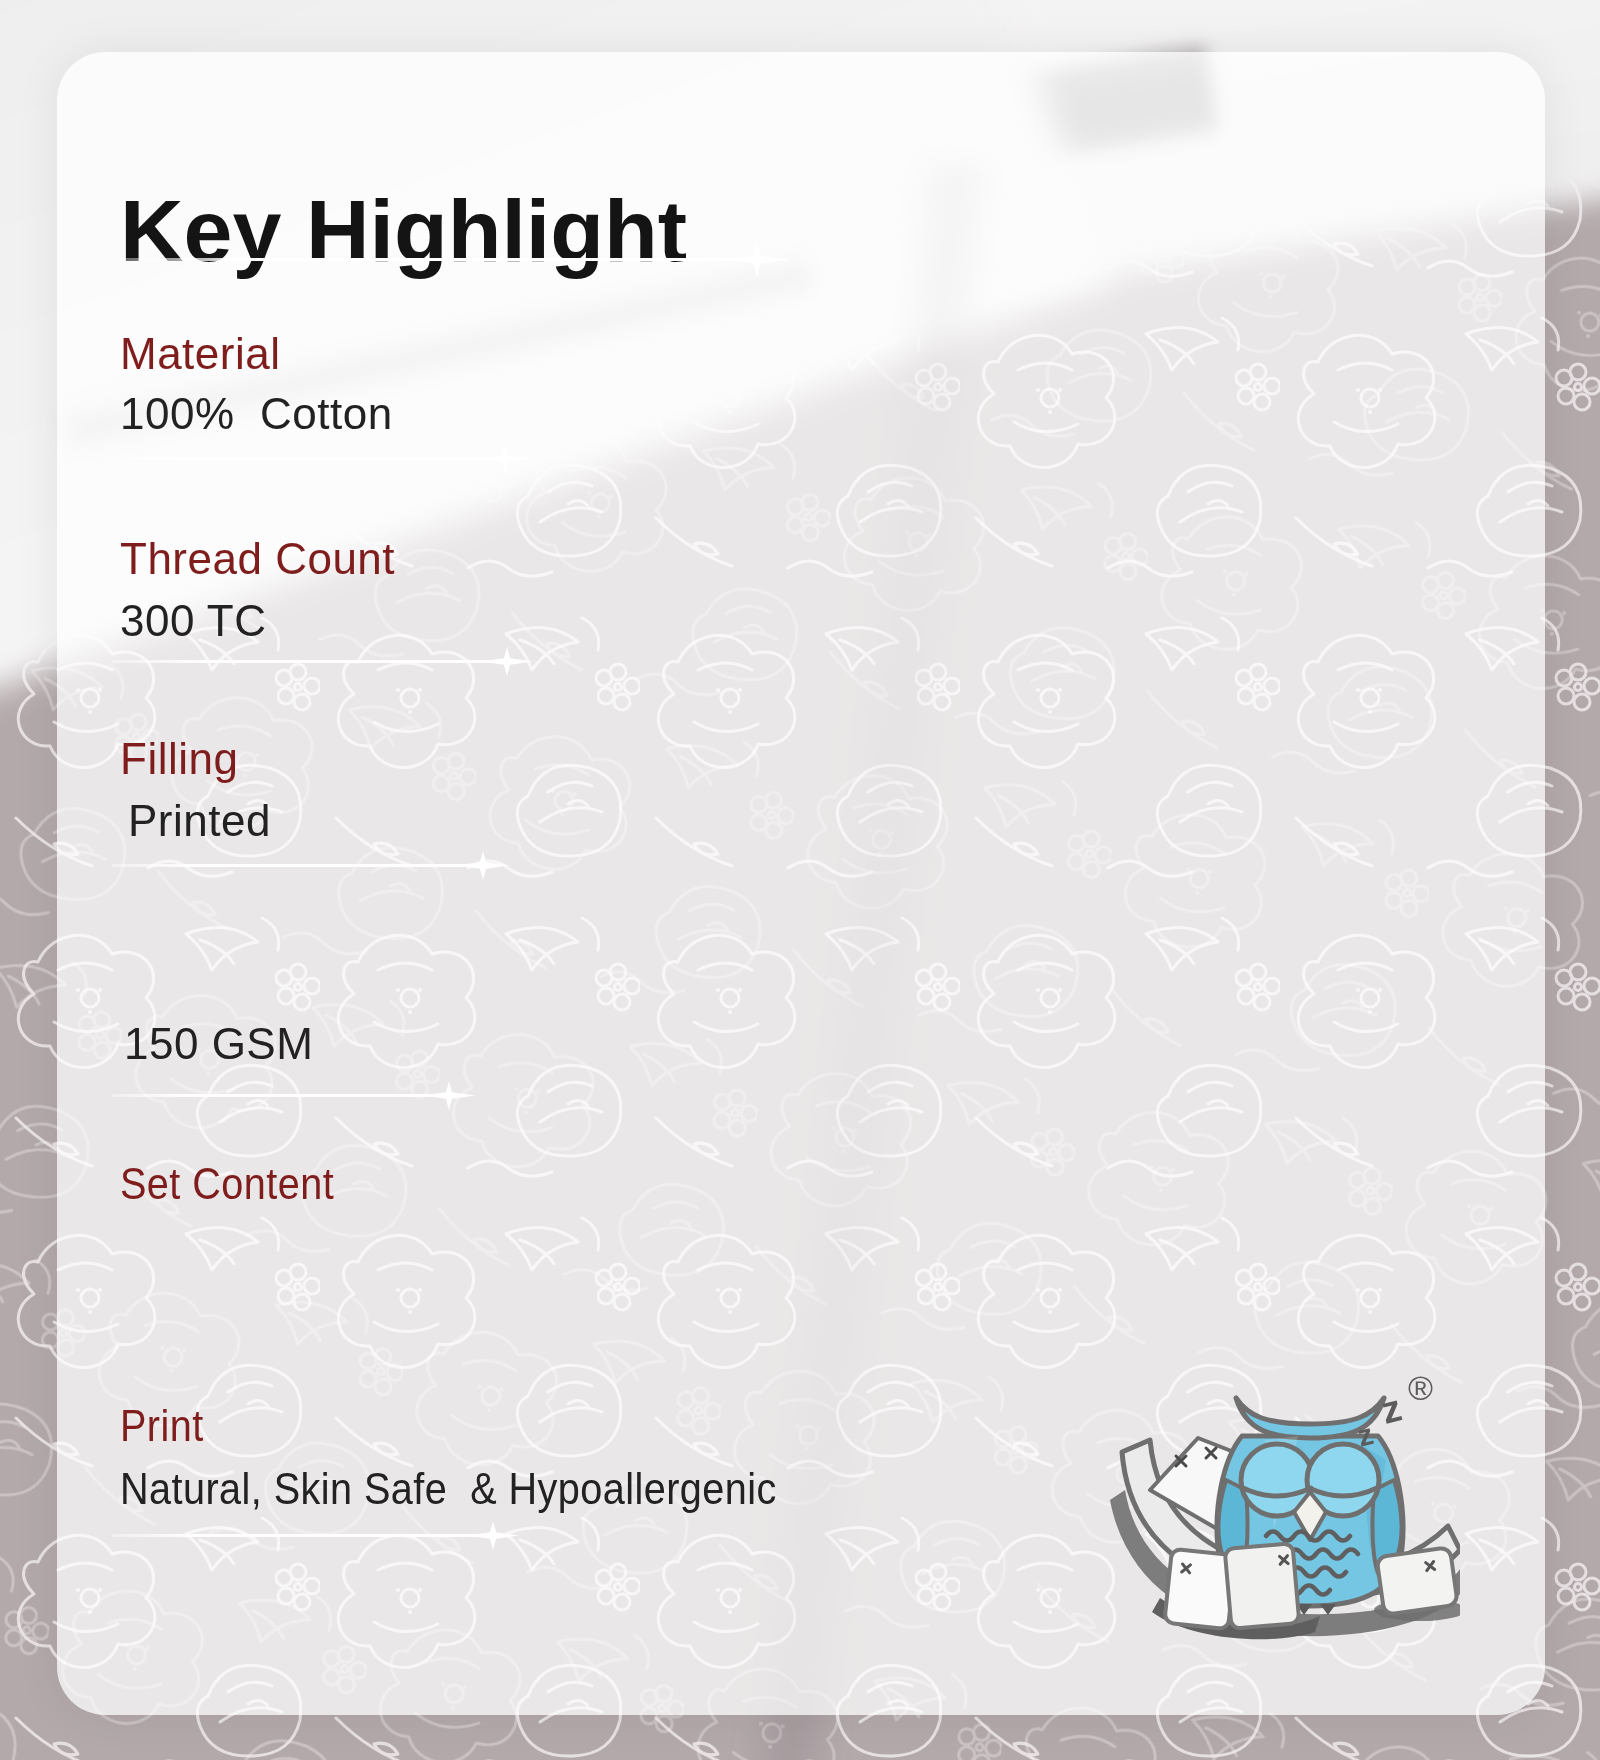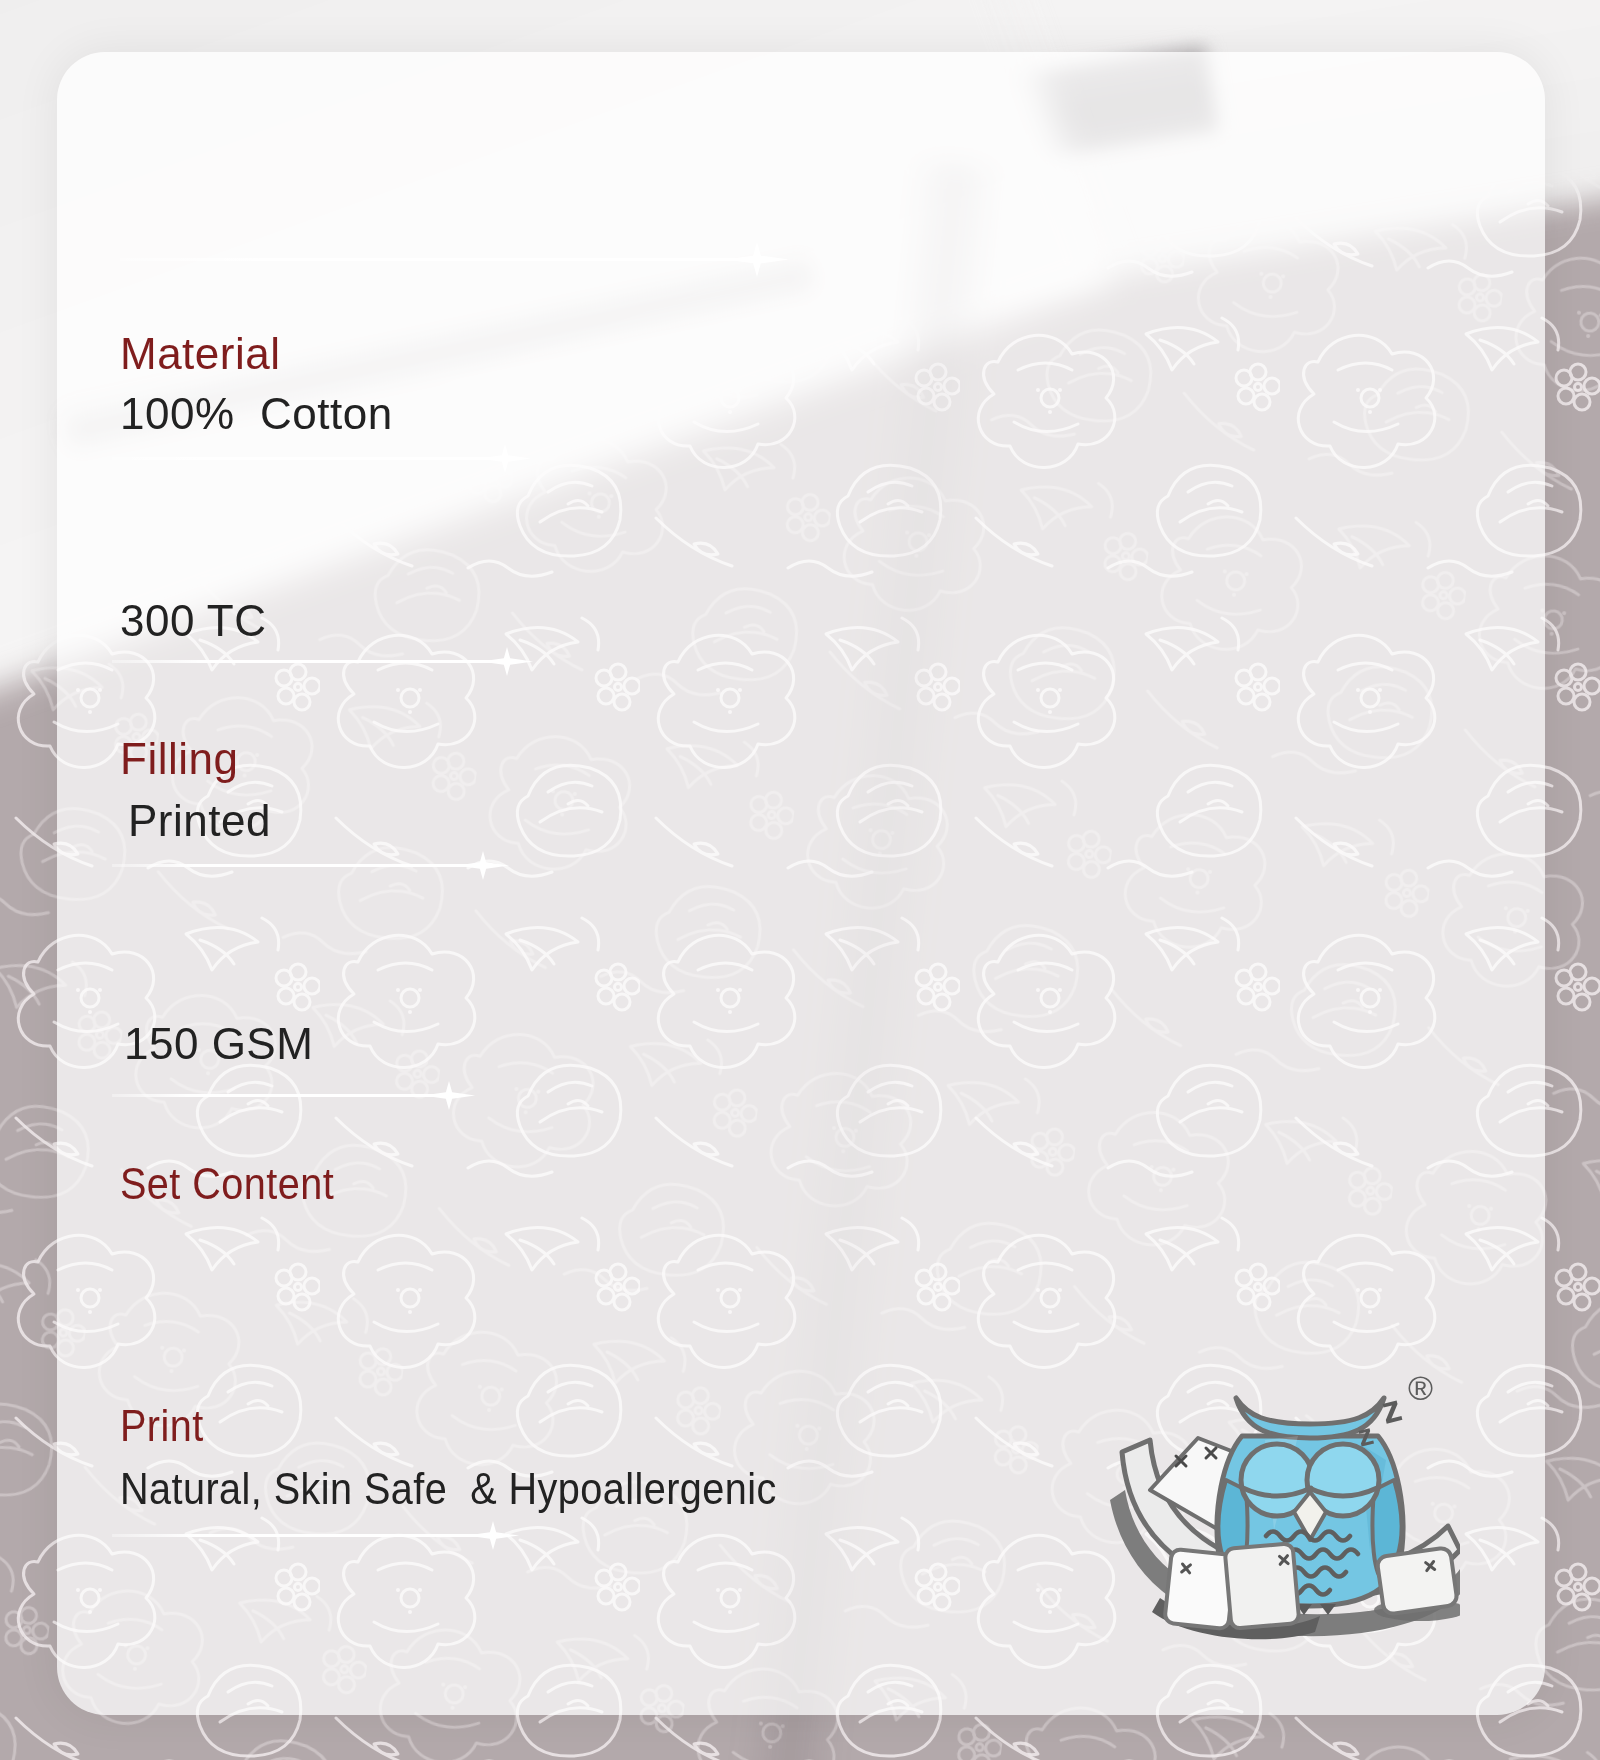--- a/index.html
+++ b/index.html
@@ -96,35 +96,37 @@
 
   <div class="ovl top-light"></div>
   <div class="ovl corner-texture"></div>
   <div class="ovl fold-band"></div>
   <div class="ovl sheet-highlight"></div>
   <div class="ovl fold-shadow-1"></div>
   <div class="ovl fold-shadow-2"></div>
 
   <div class="card">
 
+    <h1 class="title">Key Highlight</h1>
 
     <div class="rule rule-title">
       <svg class="spark" viewBox="0 0 60 36">
         <path d="M30,2 L33.5,14.5 L59,18 L33.5,21.5 L30,34 L26.5,21.5 L1,18 L26.5,14.5 Z" fill="#ffffff"></path>
       </svg>
     </div>
 
     <div class="label l1">Material</div>
     <div class="value v1">100%  Cotton</div>
     <div class="rule rule-1">
       <svg class="spark" viewBox="0 0 60 36">
         <path d="M30,2 L33.5,14.5 L59,18 L33.5,21.5 L30,34 L26.5,21.5 L1,18 L26.5,14.5 Z" fill="#ffffff"></path>
       </svg>
     </div>
 
+    <div class="label l2">Thread Count</div>
     <div class="value v2">300 TC</div>
     <div class="rule rule-2">
       <svg class="spark" viewBox="0 0 60 36">
         <path d="M30,2 L33.5,14.5 L59,18 L33.5,21.5 L30,34 L26.5,21.5 L1,18 L26.5,14.5 Z" fill="#ffffff"></path>
       </svg>
     </div>
 
     <div class="label l3">Filling</div>
     <div class="value v3">Printed</div>
     <div class="rule rule-3">

